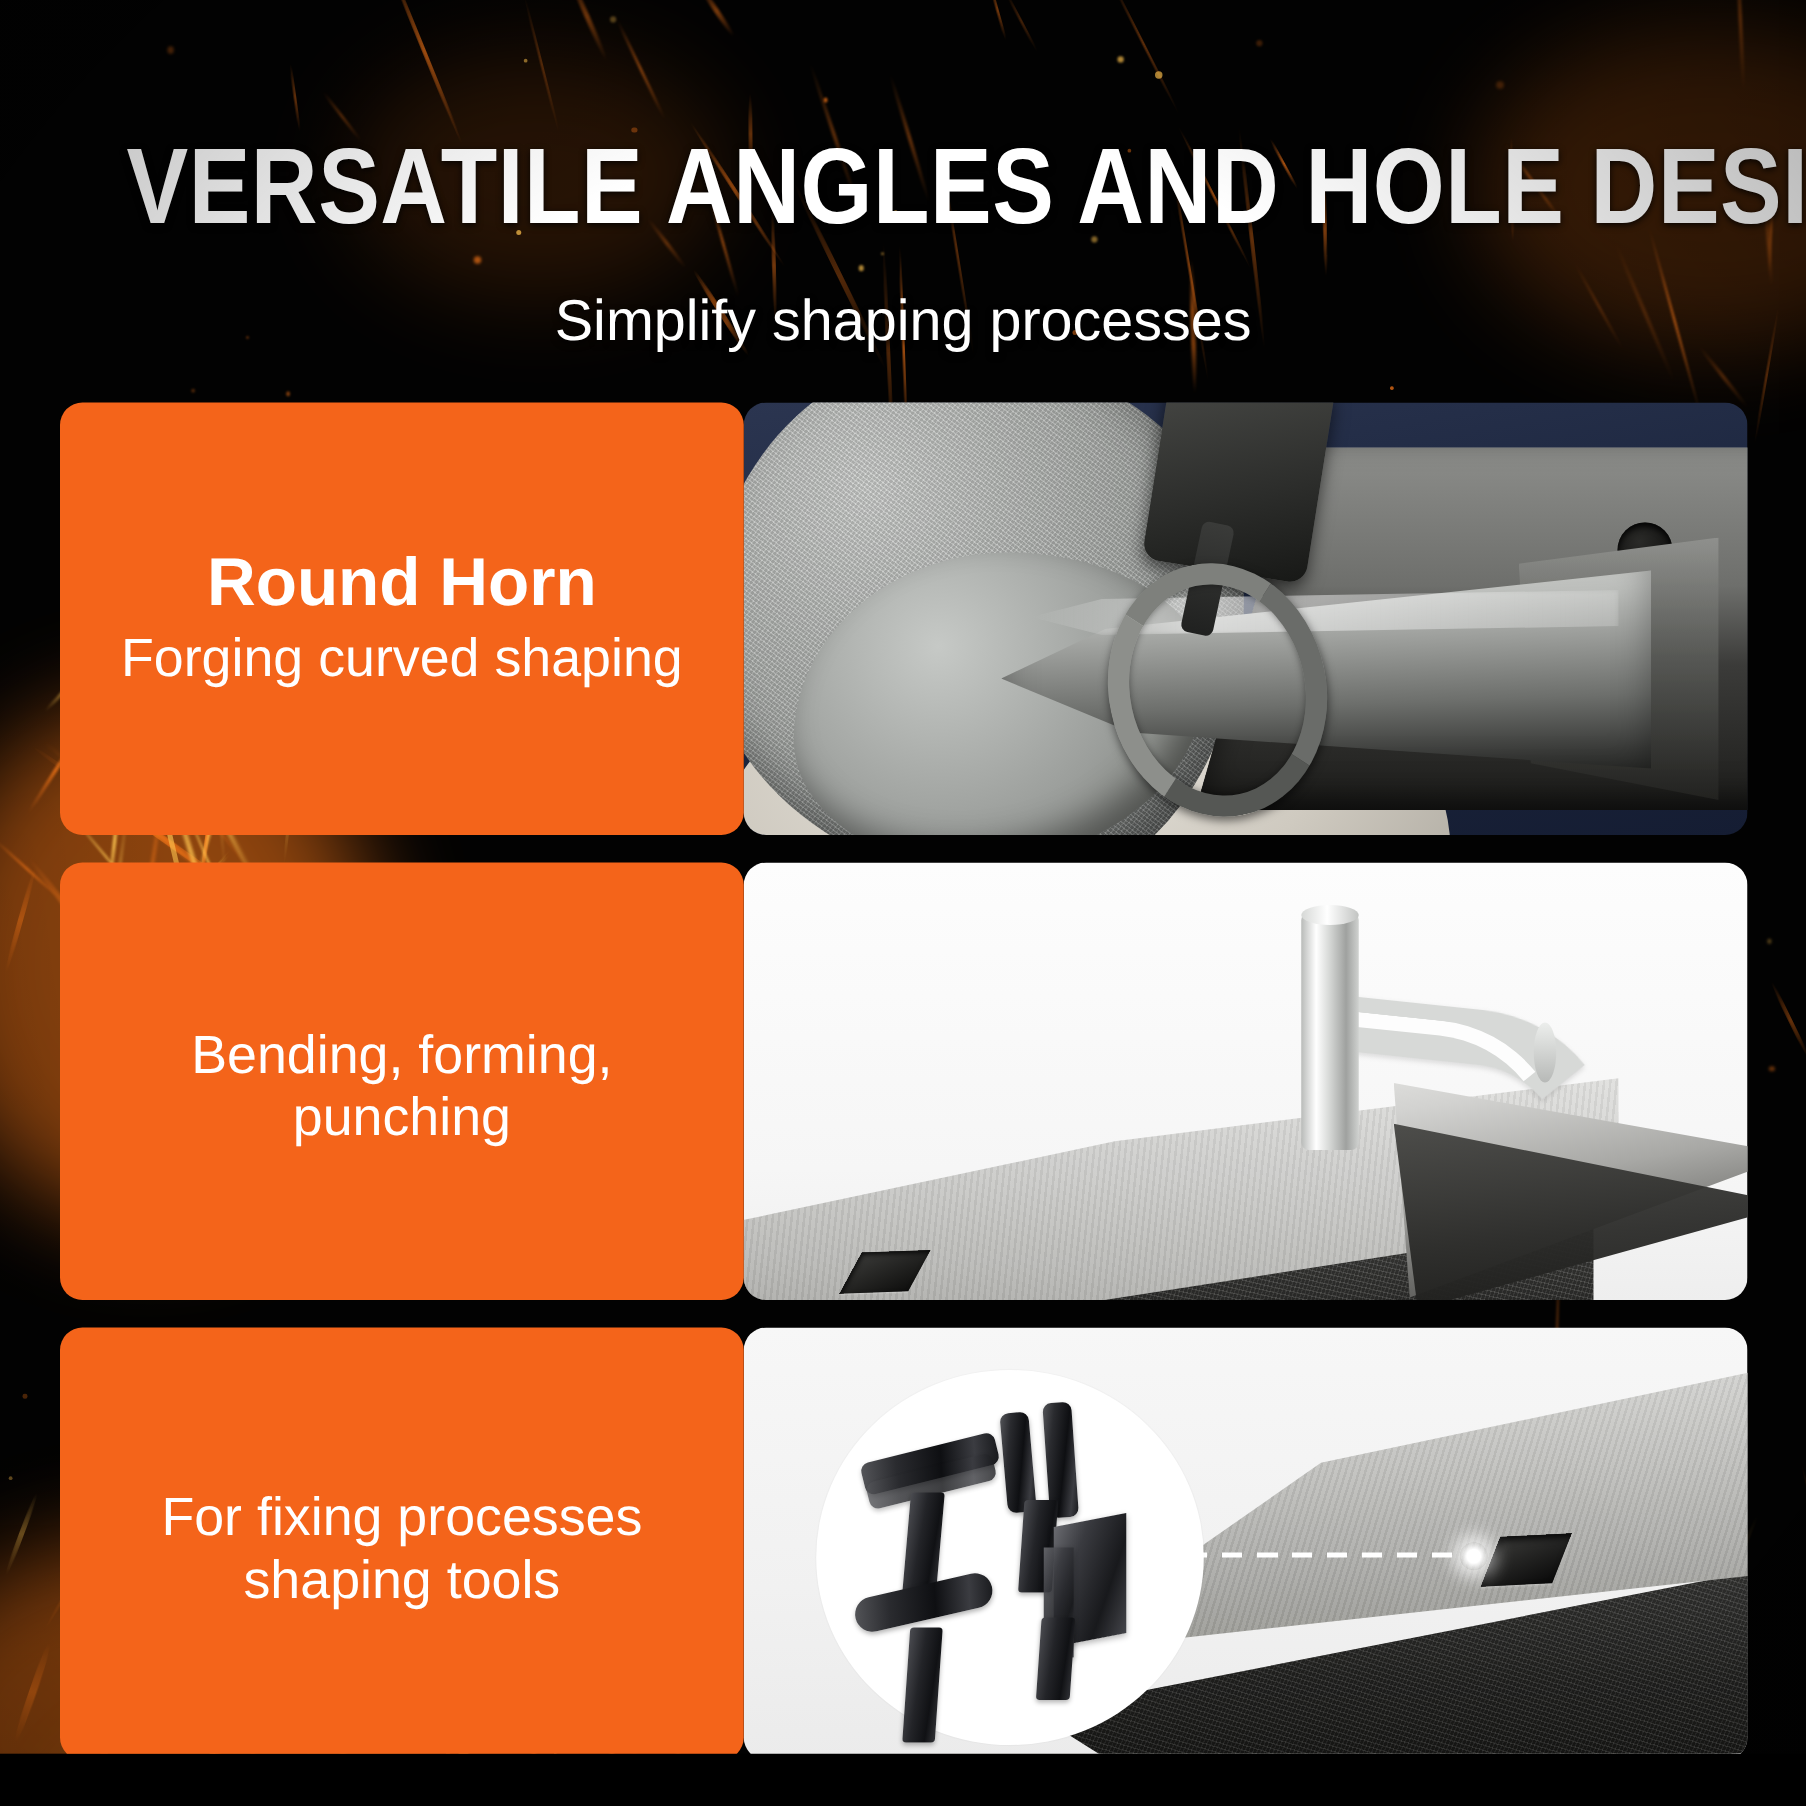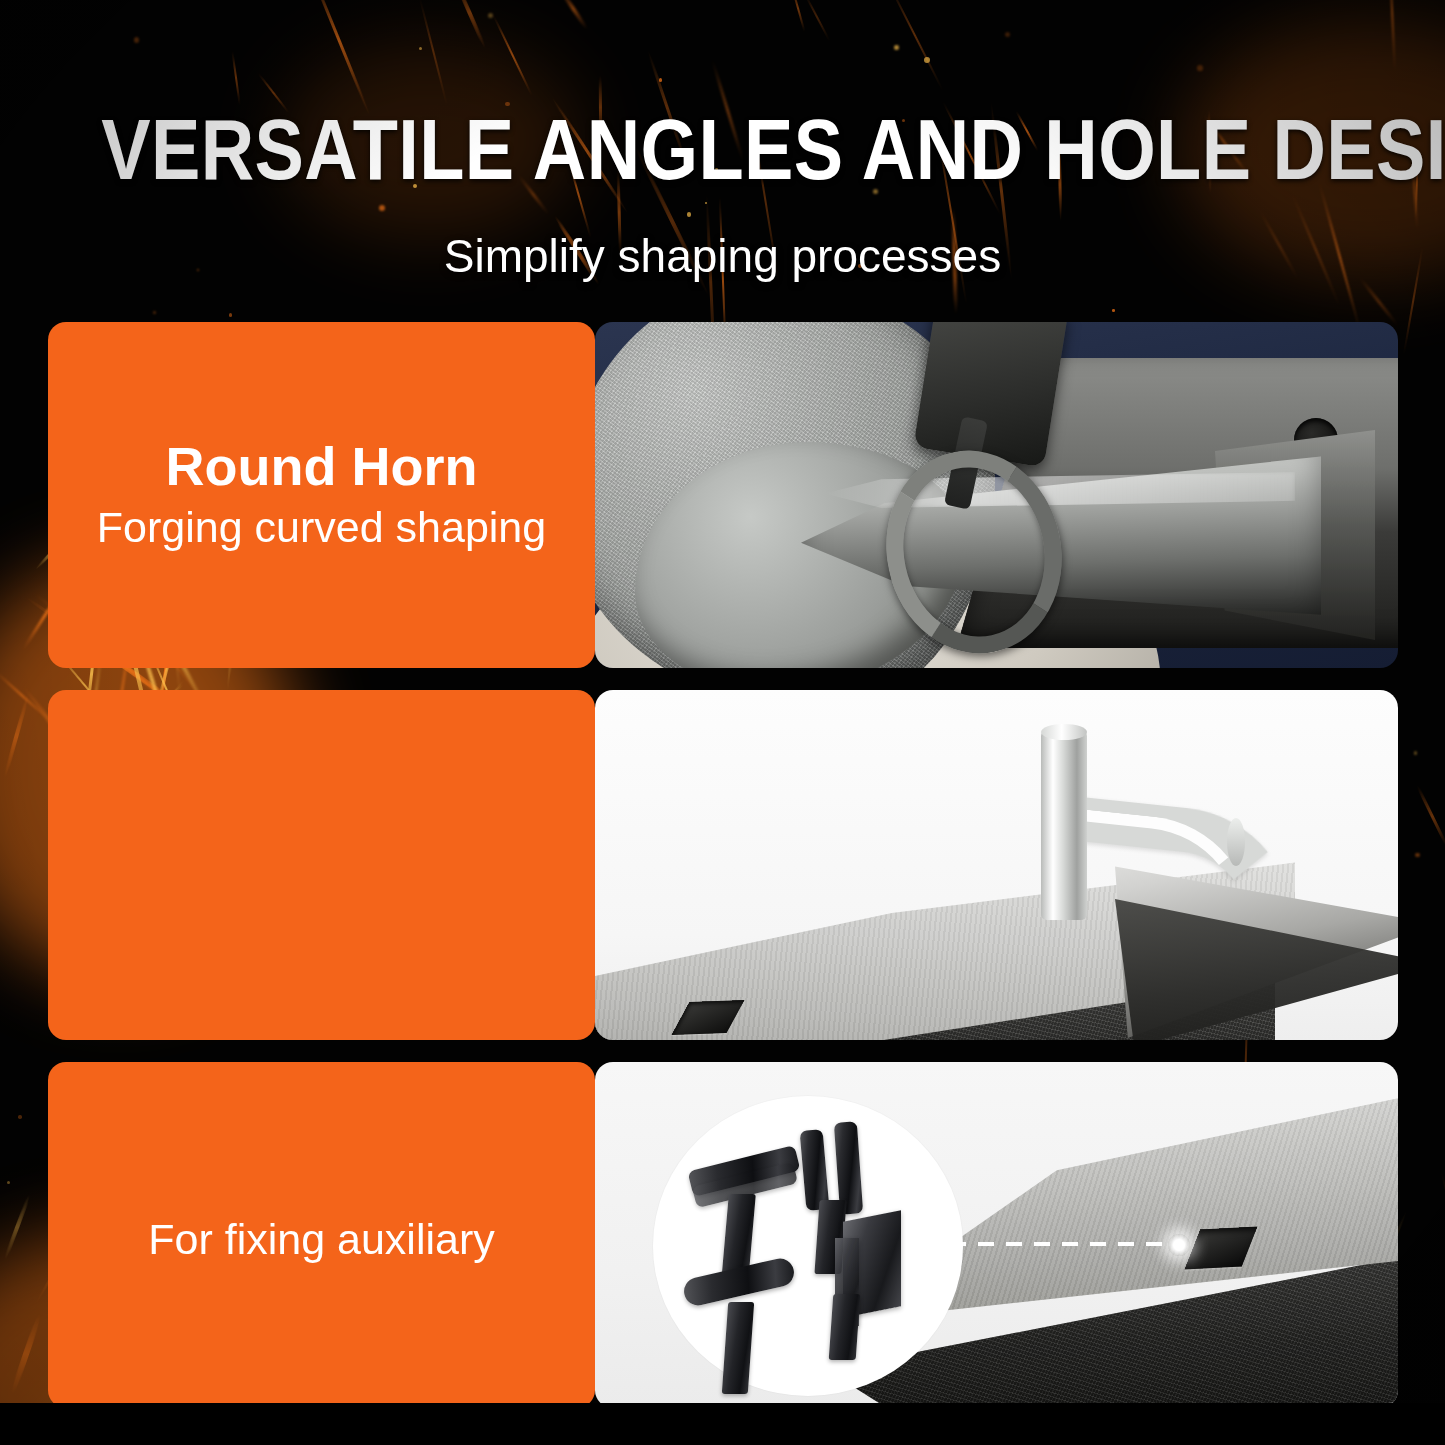--- a/index.html
+++ b/index.html
@@ -553,20 +553,24 @@
         <div class="tong"></div>
         <div class="tongarm"></div>
         <div class="ring"></div>
       </div>
     </div>
   </div>
 
   <div class="row" style="top:690px;height:350px;">
 
     <div class="card r2">
+      <div class="card-sub">
+        <span>Bending, forming,</span><br>
+        <span>punching</span>
+      </div>
     </div>
 
     <div class="photo">
       <div class="inner p2">
         <div class="side"></div>
         <div class="sidetex"></div>
         <div class="face"></div>
         <div class="facetex"></div>
         <div class="horn2"></div>
         <div class="horn2b"></div>
@@ -577,21 +581,22 @@
         <div class="rod"></div>
         <div class="rodtop"></div>
       </div>
     </div>
   </div>
 
   <div class="row" style="top:1062px;height:346px;">
 
     <div class="card r3">
       <div class="card-sub">
-        <span>For fixing auxiliary</span><br>
+        <span>For fixing processes</span><br>
+        <span>shaping tools</span>
       </div>
     </div>
 
     <div class="photo">
       <div class="inner p3">
         <div class="anvside"></div>
         <div class="anvsidetex"></div>
         <div class="anvil"></div>
         <div class="anviltex"></div>
 

